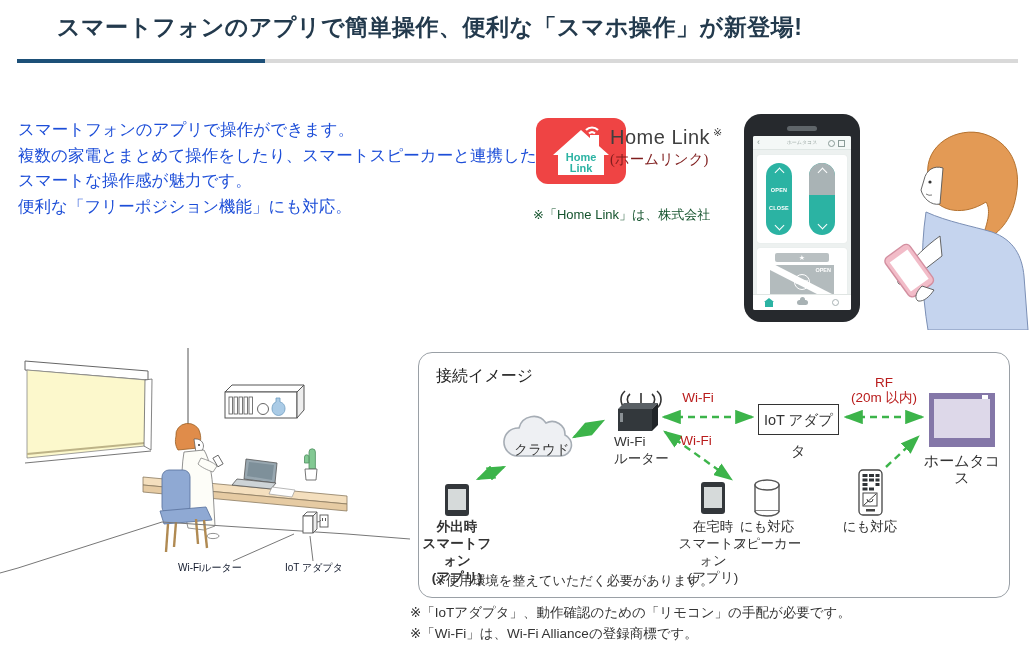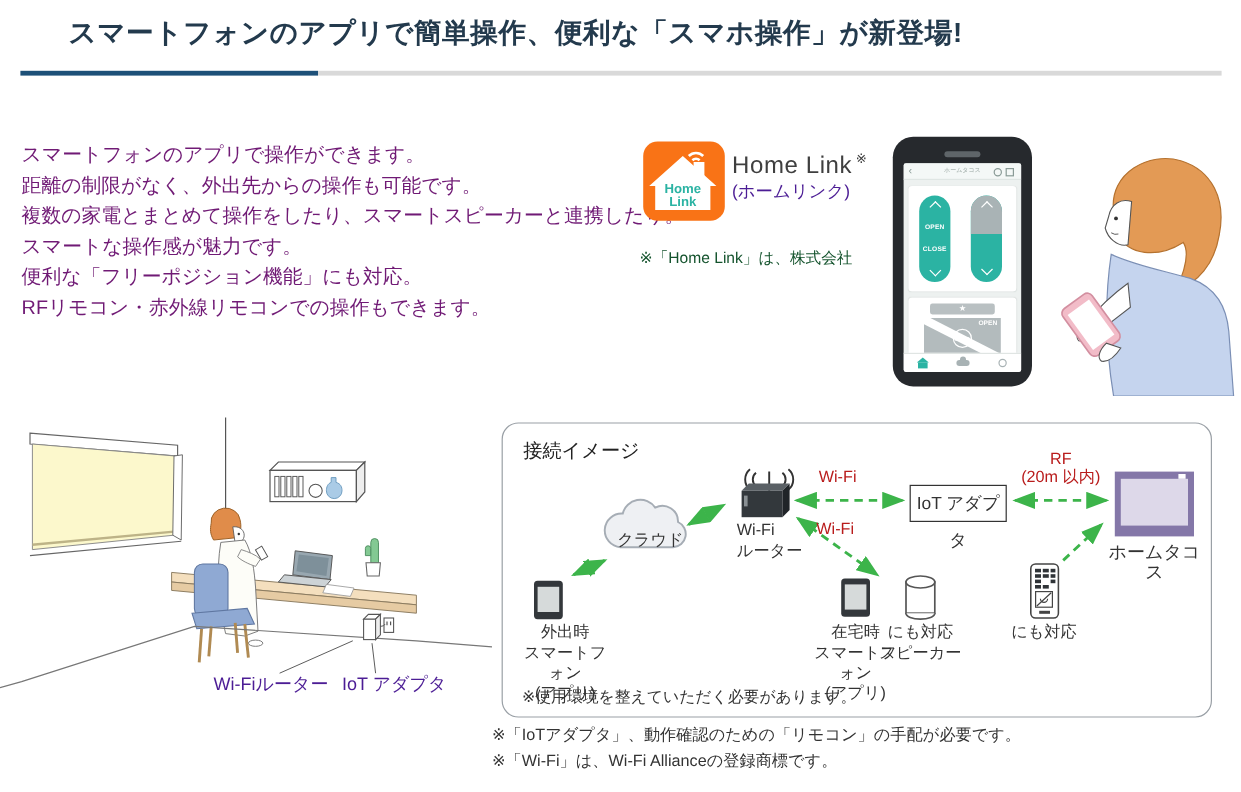--- a/index.html
+++ b/index.html
@@ -6,27 +6,27 @@
   #page{position:relative;width:1034px;height:660px;background:#fff;overflow:hidden;
         font-family:"Liberation Sans","DejaVu Sans",sans-serif;color:#333;}
   .abs{position:absolute;}
 
   
   .page-title{left:17px;top:12px;font-size:23px;font-weight:bold;color:#233a4d;letter-spacing:.5px;margin-left:40px;}
   .title-rule{left:17px;top:59px;width:1001px;height:4px;
     background:linear-gradient(to right,#1d5078 0 248px,#d9d9d9 248px 100%);}
 
   
-  .intro{left:18px;top:117px;font-size:16.5px;color:#701a75;line-height:25.5px;}
-
-  
-  .hl-icon{left:536px;top:118px;width:68px;height:66px;border-radius:12px;background:#f97316;}
+  .intro{left:18px;top:117px;font-size:16.5px;color:#1d4ed8;line-height:25.5px;}
+
+  
+  .hl-icon{left:536px;top:118px;width:90px;height:66px;border-radius:12px;background:#ef4444;text-align:center;}
   .hl-name{left:610px;top:126px;font-size:20px;color:#3f3f3f;letter-spacing:.5px;}
   .hl-mark{font-size:11px;vertical-align:8px;margin-left:3px;}
-  .hl-reading{left:610px;top:150px;font-size:14.5px;color:#4c1d95;}
+  .hl-reading{left:610px;top:150px;font-size:14.5px;color:#7f1d1d;font-family:Liberation Serif, serif;}
   .hl-note{left:533px;top:206px;font-size:13px;line-height:18px;color:#14532d;}
   .hl-note .ind{margin-left:12px;}
 
   
   .phone{left:744px;top:114px;width:116px;height:208px;background:#26292d;border-radius:17px;}
   .phone .speaker{position:absolute;left:43px;top:12px;width:30px;height:5px;background:#5f6569;border-radius:3px;}
   .phone .screen{position:absolute;left:9px;top:22px;width:98px;height:174px;background:#edf1f0;border-radius:2px;overflow:hidden;}
   .app-header{position:absolute;left:0;top:0;width:100%;height:13px;background:#f4f8f7;border-bottom:1px solid #dfe6e4;}
   .app-header .back{position:absolute;left:4px;top:0px;font-size:9px;line-height:13px;color:#8a9b97;}
   .app-header .ttl{position:absolute;left:0;right:0;top:0;text-align:center;font-size:5px;line-height:13px;color:#9aa7a3;}
@@ -58,21 +58,21 @@
           display:flex;align-items:center;justify-content:space-around;}
   .nav-home{width:8px;height:5px;background:#2bb3a3;position:relative;margin-top:3px;}
   .nav-home:before{content:"";position:absolute;left:-1px;top:-4px;border-left:5px solid transparent;border-right:5px solid transparent;border-bottom:4px solid #2bb3a3;}
   .nav-cloud{width:11px;height:5px;background:#a8b2b4;border-radius:4px;position:relative;}
   .nav-cloud:before{content:"";position:absolute;left:3px;top:-3px;width:5px;height:5px;border-radius:50%;background:#a8b2b4;}
   .nav-gear{width:7px;height:7px;border:1.6px solid #a8b2b4;border-radius:50%;box-sizing:border-box;}
 
   
   .woman{left:868px;top:118px;}
   .room{left:0px;top:340px;}
-  .room-label{font-size:15px;color:#4c1d95;}
+  .room-label{font-size:10px;color:#0f172a;}
 
   
   .diagram{left:418px;top:352px;width:592px;height:246px;border:1.5px solid #9aa0a6;border-radius:14px;box-sizing:border-box;background:#fff;}
   .diag-title{left:17px;top:13px;font-size:16px;color:#222;}
   .diag-label{font-size:13.5px;color:#333;text-align:center;line-height:17px;}
   .green{color:#b91c1c;}
   .link-label{font-size:13.5px;text-align:center;line-height:15px;}
   .iot-box{left:339px;top:51px;width:81px;height:31px;border:1.2px solid #333;background:#fff;
            font-size:14.5px;color:#333;text-align:center;line-height:31px;box-sizing:border-box;}
   .diag-note{left:16px;top:219px;font-size:13.2px;color:#333;}
@@ -82,25 +82,23 @@
 </head>
 <body>
 
 <div id="page">
 
   <div class="abs page-title">スマートフォンのアプリで簡単操作、便利な「スマホ操作」が新登場!</div>
   <div class="abs title-rule"></div>
 
   <div class="abs intro">
     <div>スマートフォンのアプリで操作ができます。</div>
-    <div>距離の制限がなく、外出先からの操作も可能です。</div>
     <div>複数の家電とまとめて操作をしたり、スマートスピーカーと連携したり。</div>
     <div>スマートな操作感が魅力です。</div>
     <div>便利な「フリーポジション機能」にも対応。</div>
-    <div>RFリモコン・赤外線リモコンでの操作もできます。</div>
   </div>
 
   <div class="abs hl-icon">
     <svg viewBox="0 0 66 66" width="66" height="66">
       <path d="M38,12 a8.5,8.5 0 0 1 12,0" stroke="#fff" stroke-width="2.2" fill="none"></path>
       <path d="M41,15.5 a4.5,4.5 0 0 1 6,0" stroke="#fff" stroke-width="2.2" fill="none"></path>
       <rect x="42" y="17" width="9" height="14" fill="#fff"></rect>
       <polygon points="33,12 5,37 10,37 10,57 56,57 56,37 61,37" fill="#fff"></polygon>
       <text x="33" y="43" text-anchor="middle" font-size="11" font-weight="bold" fill="#2bb3a3">Home</text>
       <text x="33" y="54" text-anchor="middle" font-size="11" font-weight="bold" fill="#2bb3a3">Link</text>
@@ -313,21 +311,21 @@
     </svg>
 
     <div class="abs diag-title">接続イメージ</div>
     <div class="abs diag-label" style="left:88px;top:88px;width:70px;">クラウド</div>
     <div class="abs diag-label" style="left:195px;top:80px;text-align:left;">
       <div>Wi-Fi</div>
       <div>ルーター</div>
     </div>
     <div class="abs iot-box">IoT アダプタ</div>
     <div class="abs diag-label" style="left:498px;top:99px;width:90px;font-size:15px;">ホームタコス</div>
-    <div class="abs diag-label" style="left:16px;top:165px;width:72px;">
+    <div class="abs diag-label" style="left:2px;top:165px;width:72px;font-weight:bold;">
       <div>外出時</div>
       <div>スマートフォン</div>
       <div>(アプリ)</div>
     </div>
     <div class="abs diag-label" style="left:258px;top:165px;width:72px;">
       <div>在宅時</div>
       <div>スマートフォン</div>
       <div>(アプリ)</div>
     </div>
     <div class="abs diag-label" style="left:313px;top:165px;width:70px;">

